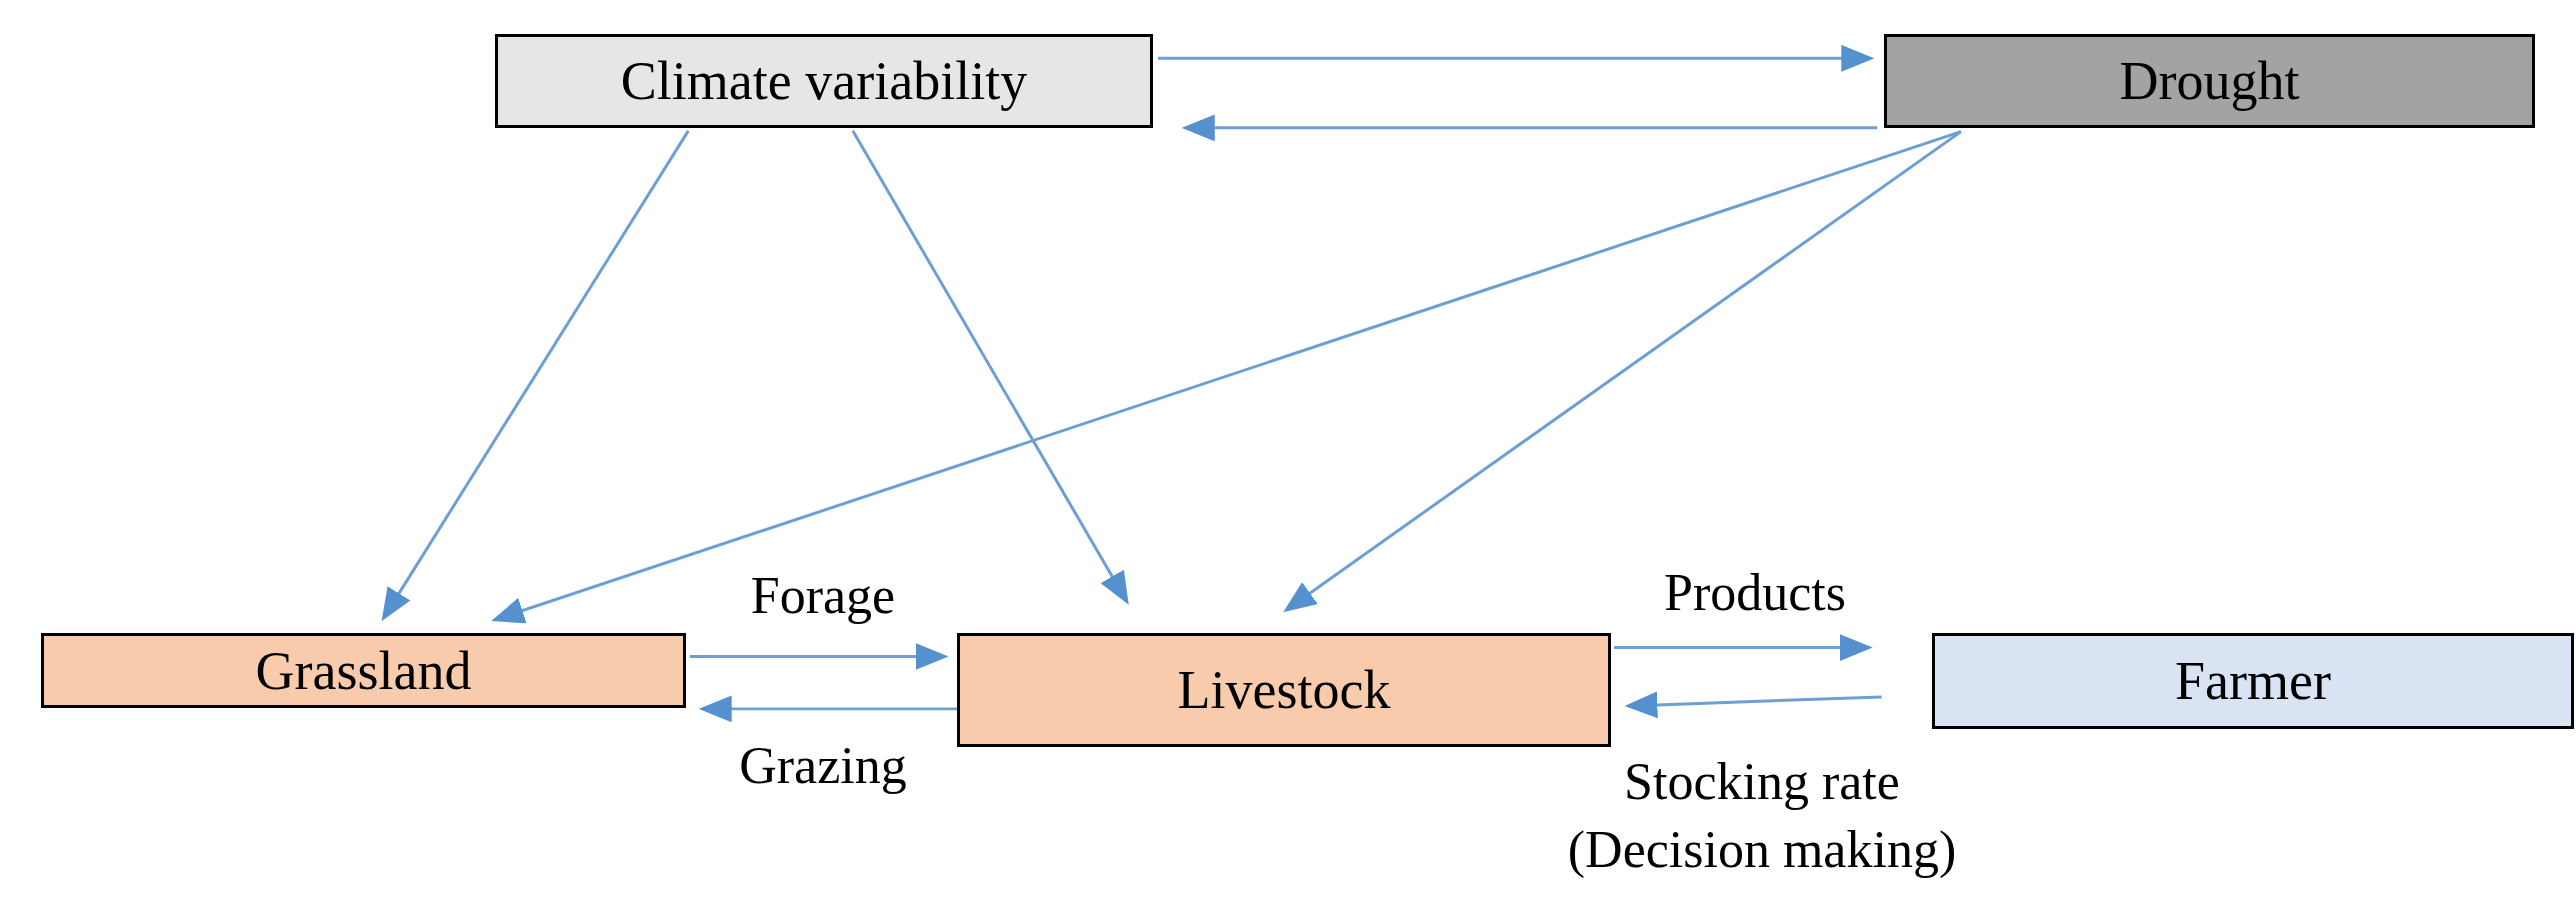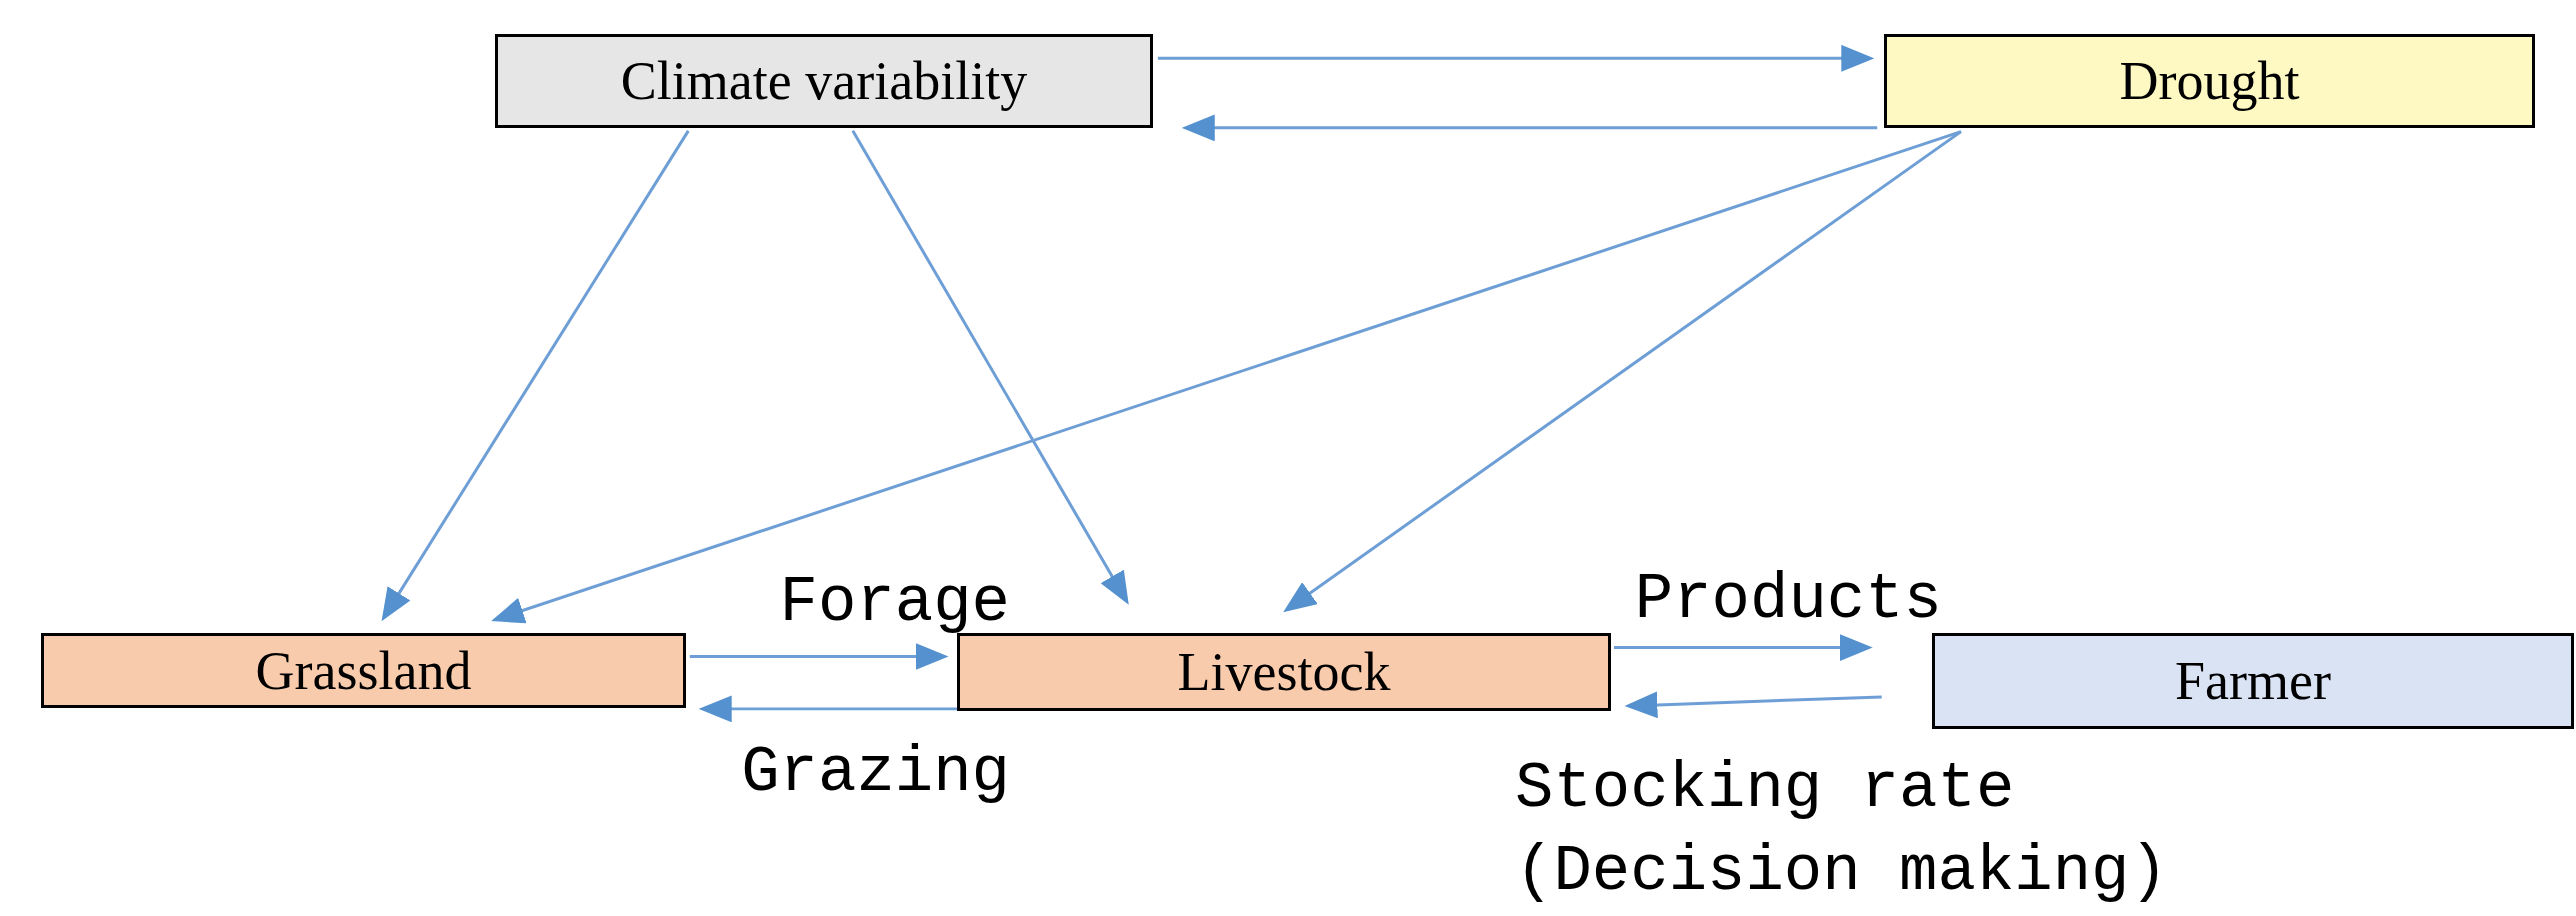--- a/index.html
+++ b/index.html
@@ -39,30 +39,29 @@
     display: flex;
     align-items: center;
     justify-content: center;
     font-size: 54px;
     color: #000000;
     white-space: nowrap;
   }
   .node-climate    { left: 495px;  top: 34px;  width: 658px; height: 94px; background: #E7E6E6; }
   .node-drought    { left: 1884px; top: 34px;  width: 651px; height: 94px; background: #E7E6E6; }
   .node-grassland  { left: 41px;   top: 633px; width: 645px; height: 75px; background: #F8CBAD; }
-  .node-livestock  { left: 957px; top: 633px; width: 654px; height: 78px; background: #F8CBAD; }
+  .node-livestock  { left: 957px; top: 633px; width: 654px; height: 114px; background: #F8CBAD; }
   .node-farmer     { left: 1932px; top: 633px; width: 642px; height: 96px; background: #DAE3F3; }
   .edge-label {
     position: absolute;
-    font-size: 64px;
+    font-size: 52px;
     color: #000000;
-    text-align: right;
+    text-align: center;
     line-height: 1.3;
     white-space: nowrap;
-    font-family: Liberation Mono, monospace;
   }
   .label-forage    { left: 636px;  top: 562px;  width: 374px; }
   .label-grazing   { left: 636px;  top: 732px; width: 374px; }
   .label-products  { left: 1568px; top: 559px;  width: 374px; }
   .label-stocking  { left: 1515px; top: 748px; width: 494px; }
 </style>
 </head>
 <body>
 
 <div id="diagram-canvas">
@@ -84,21 +83,21 @@
       <line x1="1283" y1="948" x2="942" y2="948" marker-end="url(#ah)"></line>
       <line x1="2158" y1="866" x2="2496" y2="866" marker-end="url(#ah)"></line>
       <line x1="2516" y1="932" x2="2180" y2="944" marker-end="url(#ah)"></line>
     </g>
   </svg>
 
   <div class="node node-climate" style="background-color: rgb(231, 230, 230);">
     <span>Climate variability</span>
   </div>
 
-  <div class="node node-drought" style="background-color: #fef9c3;">
+  <div class="node node-drought" style="background-color: #a3a3a3;">
     <span>Drought</span>
   </div>
 
   <div class="node node-grassland" style="background-color: rgb(248, 203, 173);">
     <span>Grassland</span>
   </div>
 
   <div class="node node-livestock" style="background-color: rgb(248, 203, 173);">
     <span>Livestock</span>
   </div>

